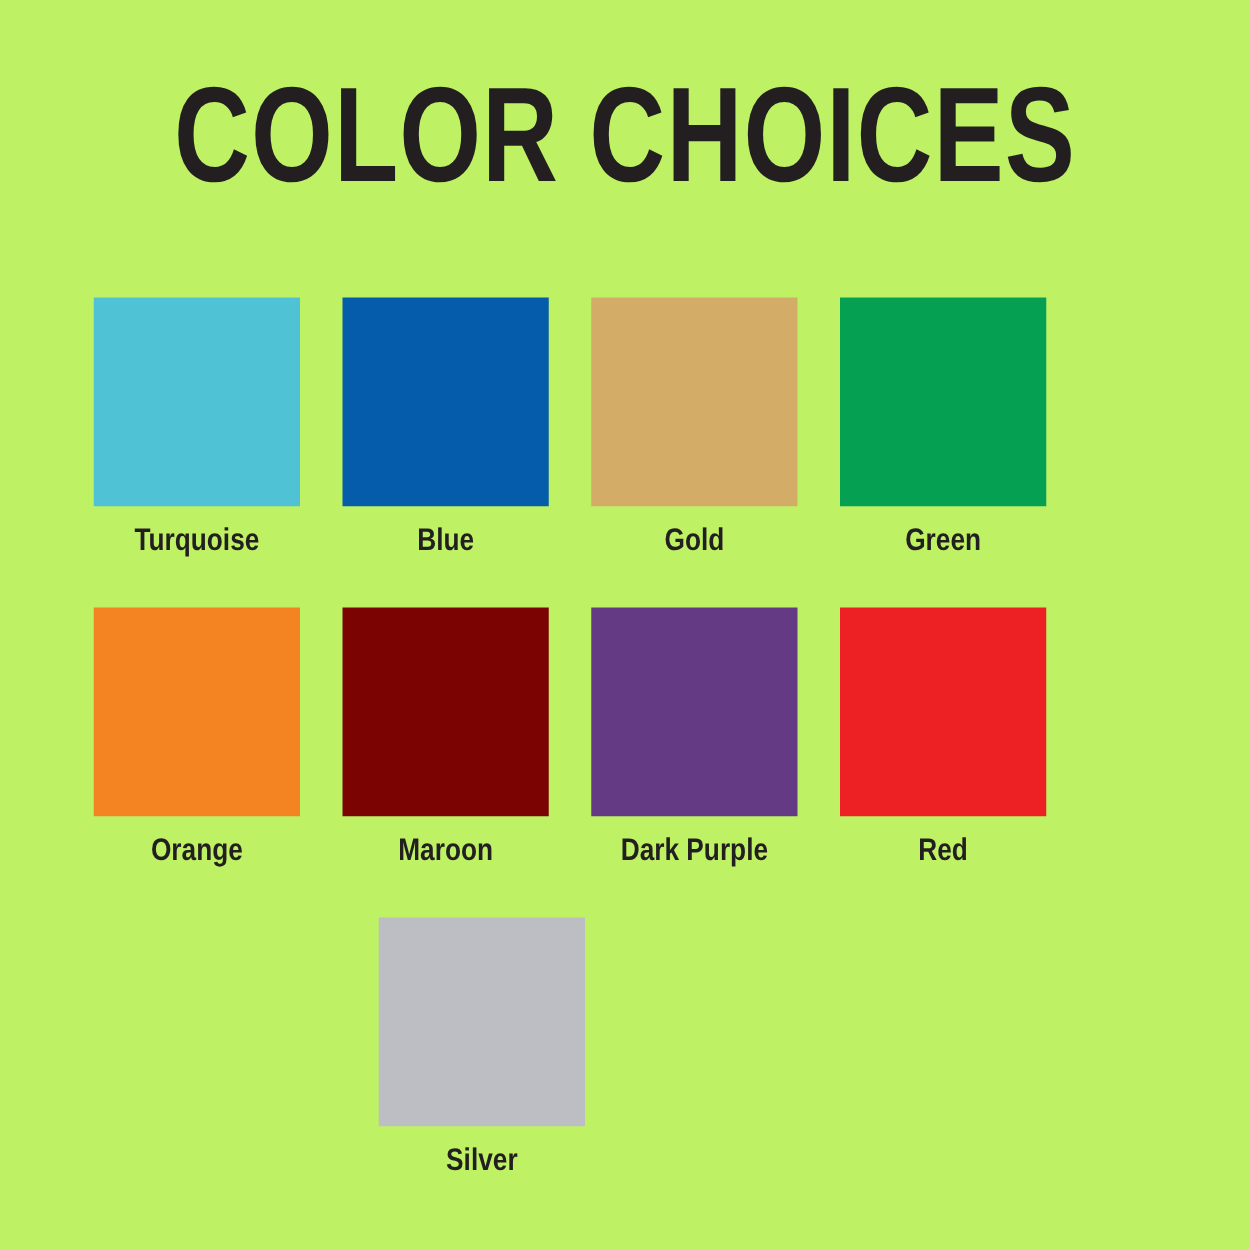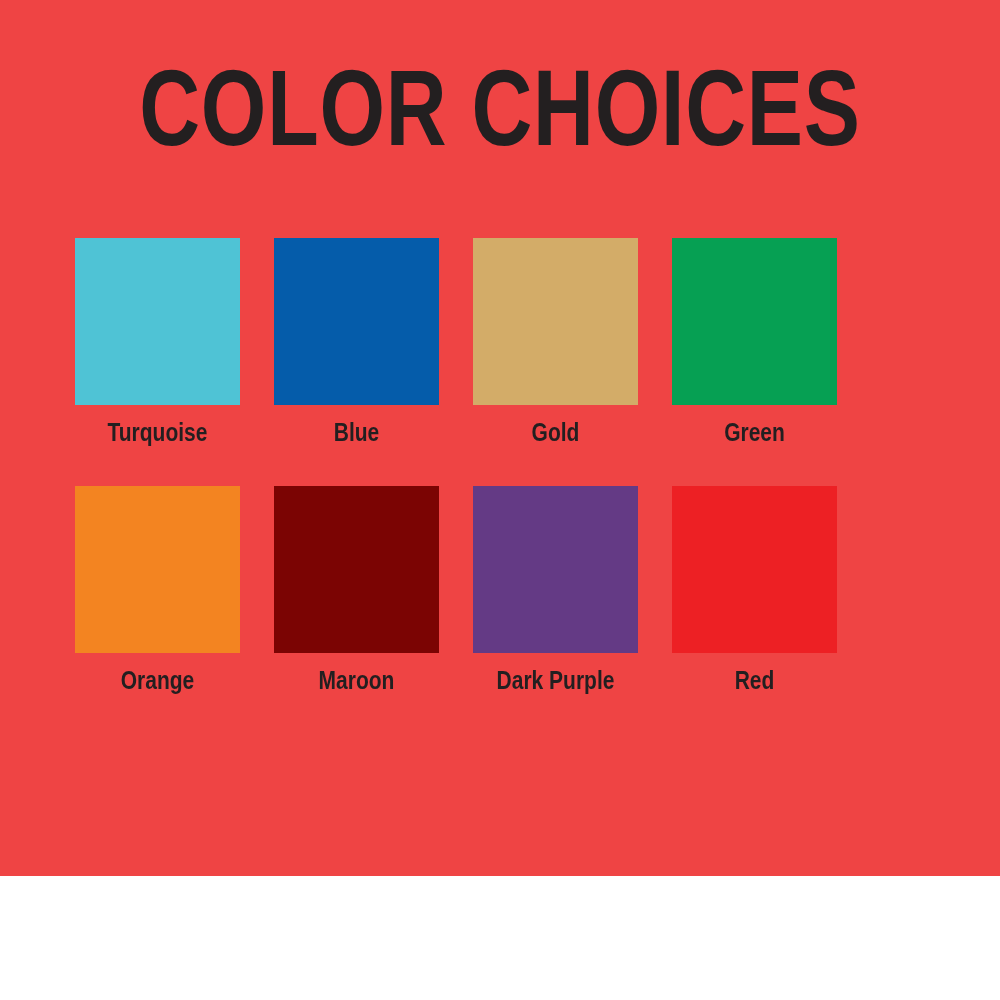--- a/index.html
+++ b/index.html
@@ -11,22 +11,22 @@
     width: 1000px;
     height: 1000px;
     overflow: hidden;
     font-family: "Liberation Sans", sans-serif;
     -webkit-font-smoothing: antialiased;
   }
 
   #poster {
     position: relative;
     width: 1000px;
-    height: 876px;
-    background: #ef4444;
+    height: 1000px;
+    background: #bef264;
     box-sizing: border-box;
   }
 
   
   .title {
     position: absolute;
     left: 0;
     top: 52px;
     width: 1000px;
     text-align: center;
@@ -98,16 +98,16 @@
 </head>
 <body>
 
 <div id="poster">
 
   <div class="title">COLOR CHOICES</div>
 
   <div class="grid">
       <div class="swatch-row"><div class="swatch-cell"><div class="swatch-chip" style="background-color: rgb(79, 195, 213);"></div><span class="swatch-label">Turquoise</span></div><div class="swatch-cell"><div class="swatch-chip" style="background-color: rgb(5, 92, 170);"></div><span class="swatch-label">Blue</span></div><div class="swatch-cell"><div class="swatch-chip" style="background-color: rgb(211, 172, 104);"></div><span class="swatch-label">Gold</span></div><div class="swatch-cell"><div class="swatch-chip" style="background-color: rgb(6, 160, 83);"></div><span class="swatch-label">Green</span></div></div>
       <div class="swatch-row"><div class="swatch-cell"><div class="swatch-chip" style="background-color: rgb(243, 132, 33);"></div><span class="swatch-label">Orange</span></div><div class="swatch-cell"><div class="swatch-chip" style="background-color: rgb(123, 4, 3);"></div><span class="swatch-label">Maroon</span></div><div class="swatch-cell"><div class="swatch-chip" style="background-color: rgb(100, 58, 133);"></div><span class="swatch-label">Dark Purple</span></div><div class="swatch-cell"><div class="swatch-chip" style="background-color: rgb(237, 32, 36);"></div><span class="swatch-label">Red</span></div></div>
-      <div class="swatch-row row-offset"></div>
+      <div class="swatch-row row-offset"><div class="swatch-cell"><div class="swatch-chip" style="background-color: rgb(188, 190, 195);"></div><span class="swatch-label">Silver</span></div></div>
     </div>
 
 </div>
 
 </body></html>

